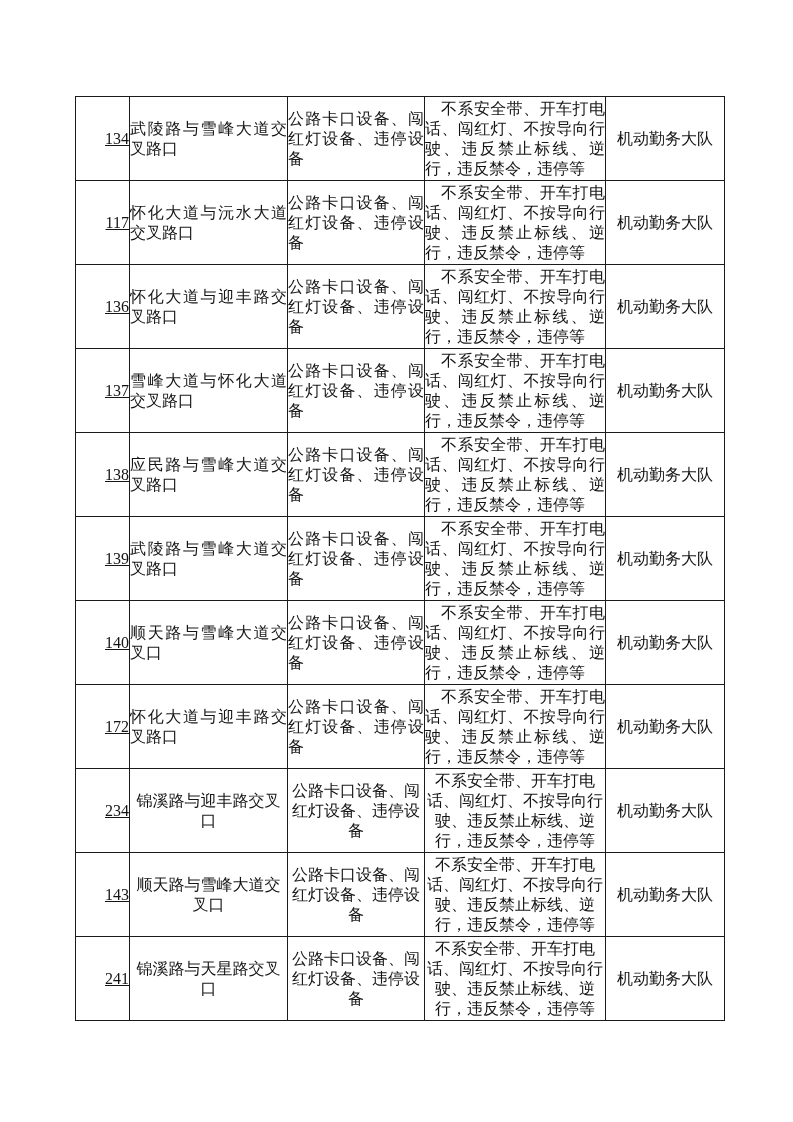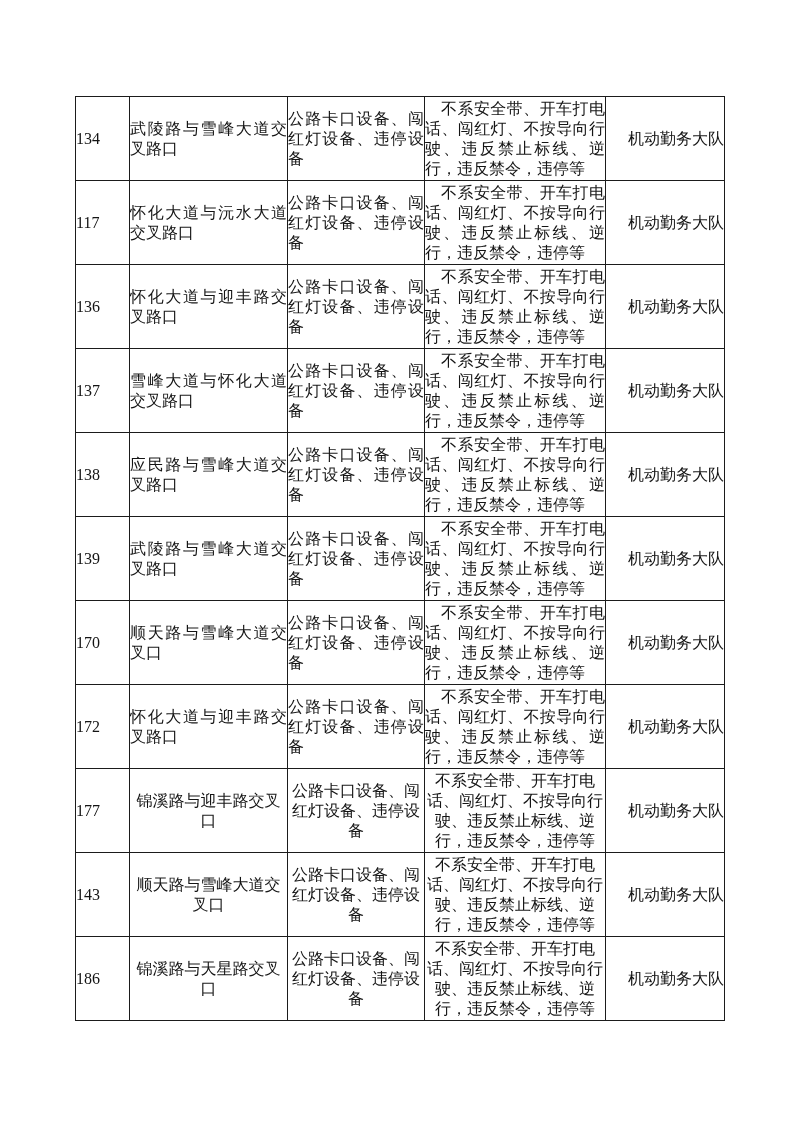--- a/index.html
+++ b/index.html
@@ -35,27 +35,28 @@
     font-size: 16px;
     line-height: 20px;
     color: #141414;
     padding: 0;
     overflow: hidden;
   }
   table.intersections tr {
     height: 84px;
   }
   td.cell-no {
-    text-align: left;
+    text-align: right;
     font-size: 15px;
+    text-decoration: underline;
   }
   td.cell-loc { padding: 0 10px; }
   td.cell-equip { padding: 0 4px; }
   td.cell-viol { padding: 0 2px; font-family: Liberation Serif, serif; }
-  td.cell-dept { text-align: right; }
+  td.cell-dept { text-align: center; }
 
   tr.align-justify .cell-loc,
   tr.align-justify .cell-equip,
   tr.align-justify .cell-viol {
     text-align: justify;
   }
   tr.align-justify .cell-viol {
     text-indent: 16px;
   }
   tr.align-center .cell-loc,
@@ -119,53 +120,53 @@
 
   <tr class="align-justify">
     <td class="cell-no">139</td>
     <td class="cell-loc">武陵路与雪峰大道交叉路口</td>
     <td class="cell-equip">公路卡口设备、闯红灯设备、违停设备</td>
     <td class="cell-viol">不系安全带、开车打电话、闯红灯、不按导向行驶、违反禁止标线、逆行，违反禁令，违停等</td>
     <td class="cell-dept">机动勤务大队</td>
   </tr>
 
   <tr class="align-justify">
-    <td class="cell-no">170</td>
+    <td class="cell-no">140</td>
     <td class="cell-loc">顺天路与雪峰大道交叉口</td>
     <td class="cell-equip">公路卡口设备、闯红灯设备、违停设备</td>
     <td class="cell-viol">不系安全带、开车打电话、闯红灯、不按导向行驶、违反禁止标线、逆行，违反禁令，违停等</td>
     <td class="cell-dept">机动勤务大队</td>
   </tr>
 
   <tr class="align-justify">
     <td class="cell-no">172</td>
     <td class="cell-loc">怀化大道与迎丰路交叉路口</td>
     <td class="cell-equip">公路卡口设备、闯红灯设备、违停设备</td>
     <td class="cell-viol">不系安全带、开车打电话、闯红灯、不按导向行驶、违反禁止标线、逆行，违反禁令，违停等</td>
     <td class="cell-dept">机动勤务大队</td>
   </tr>
 
   <tr class="align-center">
-    <td class="cell-no">177</td>
+    <td class="cell-no">234</td>
     <td class="cell-loc">锦溪路与迎丰路交叉口</td>
     <td class="cell-equip">公路卡口设备、闯红灯设备、违停设备</td>
     <td class="cell-viol">不系安全带、开车打电话、闯红灯、不按导向行驶、违反禁止标线、逆行，违反禁令，违停等</td>
     <td class="cell-dept">机动勤务大队</td>
   </tr>
 
   <tr class="align-center">
     <td class="cell-no">143</td>
     <td class="cell-loc">顺天路与雪峰大道交叉口</td>
     <td class="cell-equip">公路卡口设备、闯红灯设备、违停设备</td>
     <td class="cell-viol">不系安全带、开车打电话、闯红灯、不按导向行驶、违反禁止标线、逆行，违反禁令，违停等</td>
     <td class="cell-dept">机动勤务大队</td>
   </tr>
 
   <tr class="align-center">
-    <td class="cell-no">186</td>
+    <td class="cell-no">241</td>
     <td class="cell-loc">锦溪路与天星路交叉口</td>
     <td class="cell-equip">公路卡口设备、闯红灯设备、违停设备</td>
     <td class="cell-viol">不系安全带、开车打电话、闯红灯、不按导向行驶、违反禁止标线、逆行，违反禁令，违停等</td>
     <td class="cell-dept">机动勤务大队</td>
   </tr>
 </tbody>
   </table>
 </div>
 
 </body></html>

